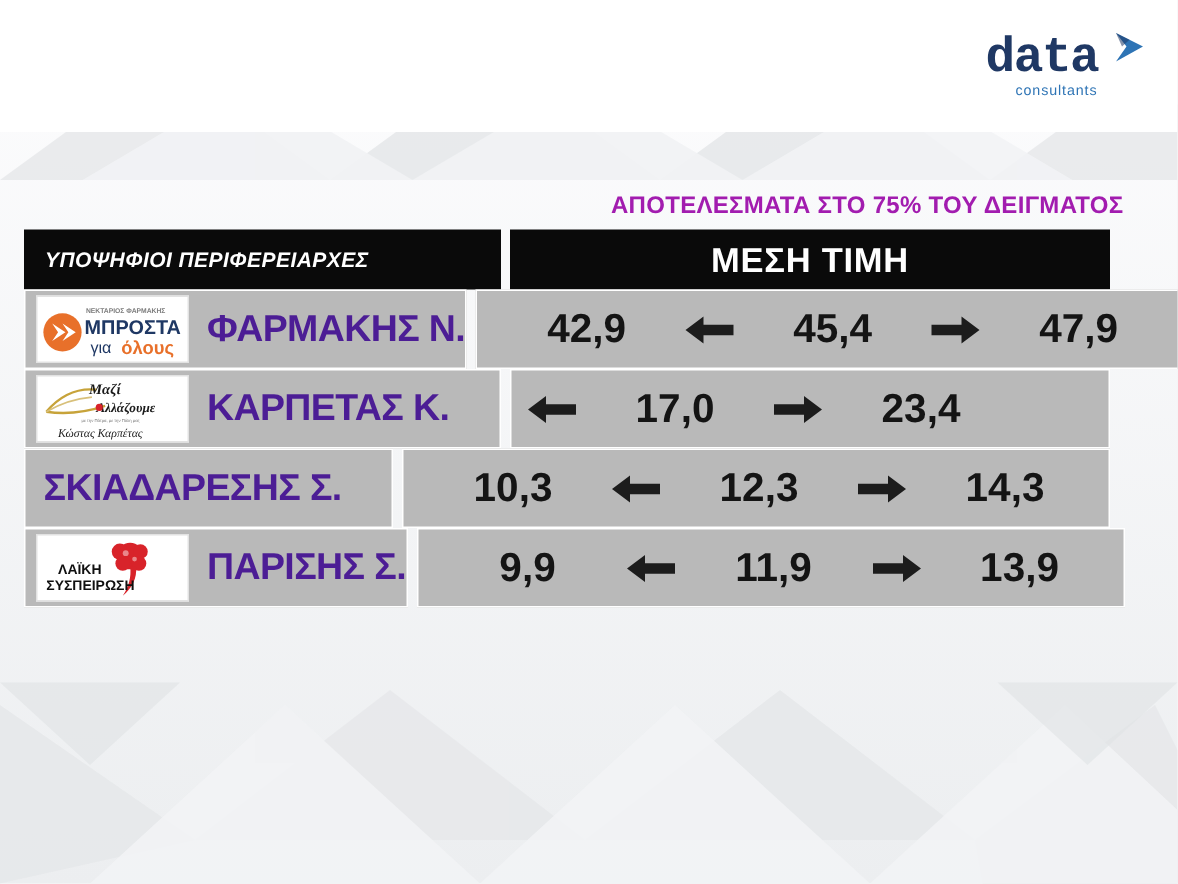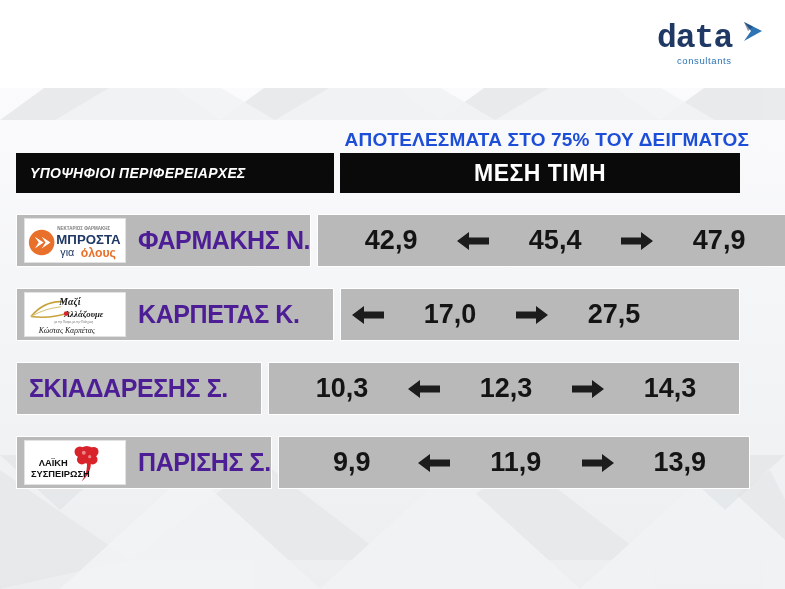--- a/index.html
+++ b/index.html
@@ -42,30 +42,30 @@
     font-size:9.5px;color:#2e74b5;letter-spacing:0.6px;
   }
   .logo-data .arrow{
     position:absolute;left:85px;top:-4px;width:22px;height:24px;
   }
 
   
   .subtitle{
     position:absolute;left:0;top:129px;width:749px;
     text-align:right;
-    font-size:19px;font-weight:bold;color:#1d4ed8;
+    font-size:16px;font-weight:bold;color:#a21caf;
     letter-spacing:0.2px;white-space:nowrap;
   }
 
   
   .table{
     position:absolute;left:16px;top:153px;width:724px;
   }
   .row{
-    display:flex;height:auto;margin-bottom:21px;
+    display:flex;height:auto;margin-bottom:0;
   }
   .cell-left{
     width:318px;margin-right:6px;box-sizing:border-box;
   }
   .cell-right{
     flex:1;box-sizing:border-box;
   }
   .hdr{
     background:#0a0a0a;height:40px;display:flex;align-items:center;
     color:#ffffff;
@@ -227,21 +227,21 @@
           <svg width="34" height="22" viewBox="0 0 34 22">
             <polygon points="1,11 13,2 13,7.5 33,7.5 33,14.5 13,14.5 13,20" fill="#1c1c1c"></polygon>
           </svg>
         </span>
         <span class="val v-mid">17,0</span>
         <span class="arrow-cell">
           <svg width="34" height="22" viewBox="0 0 34 22">
             <polygon points="33,11 21,2 21,7.5 1,7.5 1,14.5 21,14.5 21,20" fill="#1c1c1c"></polygon>
           </svg>
         </span>
-        <span class="val v-high">27,5</span>
+        <span class="val v-high">23,4</span>
       </div>
     </div>
 
     <div class="row drow">
       <div class="cell-left dleft">
         <span class="cand-name">ΣΚΙΑΔΑΡΕΣΗΣ Σ.</span>
       </div>
       <div class="cell-right dright">
         <span class="val v-low">10,3</span>
         <span class="arrow-cell">

